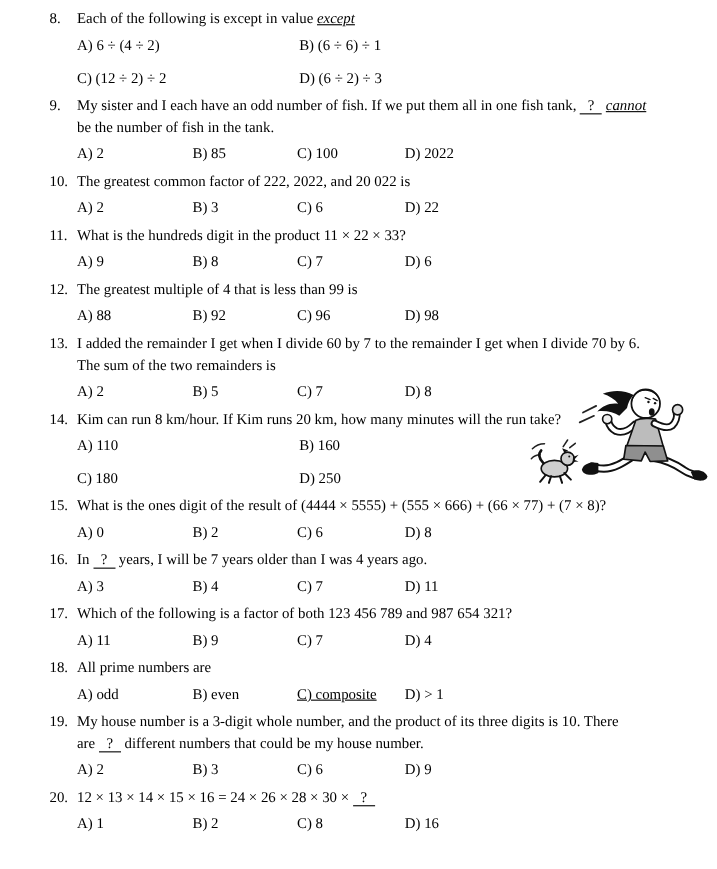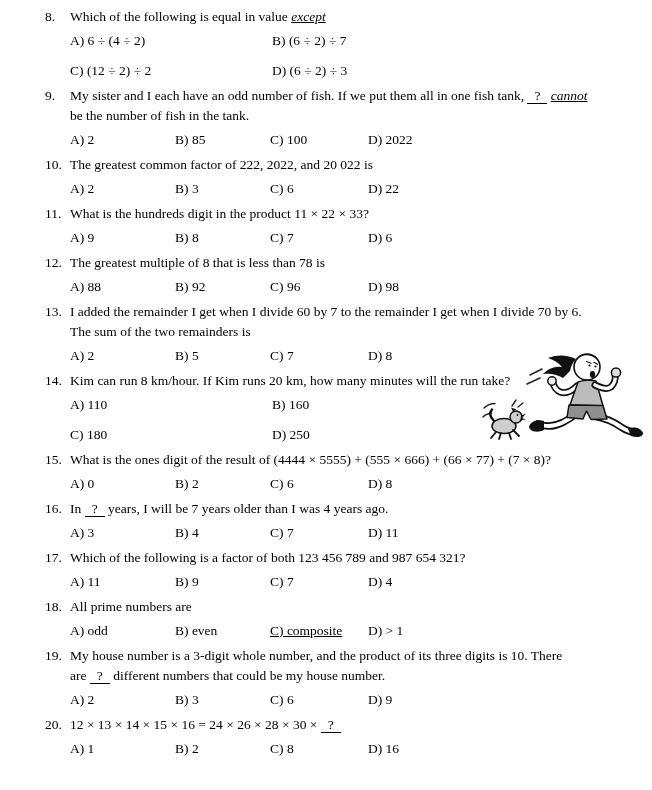--- a/index.html
+++ b/index.html
@@ -21,24 +21,24 @@
   .illus{position:absolute;left:482px;top:347px;width:166px;height:96px;}
 </style>
 </head>
 <body>
 
 <div class="page">
   <div class="qwrap">
       <div class="q">
         <span class="qnum">8.</span>
         <div class="qbody">
-          <div class="stem-line"><span>Which of the following is equal in value </span><span class="it">except</span></div>
+          <div class="stem-line"><span>Each of the following is except in value </span><span class="it">except</span></div>
           <div class="opts">
             <span class="opt" style="left: 0px;">A) 6 ÷ (4 ÷ 2)</span>
-            <span class="opt" style="left: 202px;">B) (6 ÷ 2) ÷ 7</span>
+            <span class="opt" style="left: 202px;">B) (6 ÷ 6) ÷ 1</span>
           </div>
           <div class="opts">
             <span class="opt" style="left: 0px;">C) (12 ÷ 2) ÷ 2</span>
             <span class="opt" style="left: 202px;">D) (6 ÷ 2) ÷ 3</span>
           </div>
         </div>
       </div>
       <div class="q">
         <span class="qnum">9.</span>
         <div class="qbody">
@@ -72,21 +72,21 @@
             <span class="opt" style="left: 0px;">A) 9</span>
             <span class="opt" style="left: 105px;">B) 8</span>
             <span class="opt" style="left: 200px;">C) 7</span>
             <span class="opt" style="left: 298px;">D) 6</span>
           </div>
         </div>
       </div>
       <div class="q">
         <span class="qnum">12.</span>
         <div class="qbody">
-          <div class="stem-line"><span>The greatest multiple of 8 that is less than 78 is</span></div>
+          <div class="stem-line"><span>The greatest multiple of 4 that is less than 99 is</span></div>
           <div class="opts">
             <span class="opt" style="left: 0px;">A) 88</span>
             <span class="opt" style="left: 105px;">B) 92</span>
             <span class="opt" style="left: 200px;">C) 96</span>
             <span class="opt" style="left: 298px;">D) 98</span>
           </div>
         </div>
       </div>
       <div class="q">
         <span class="qnum">13.</span>

